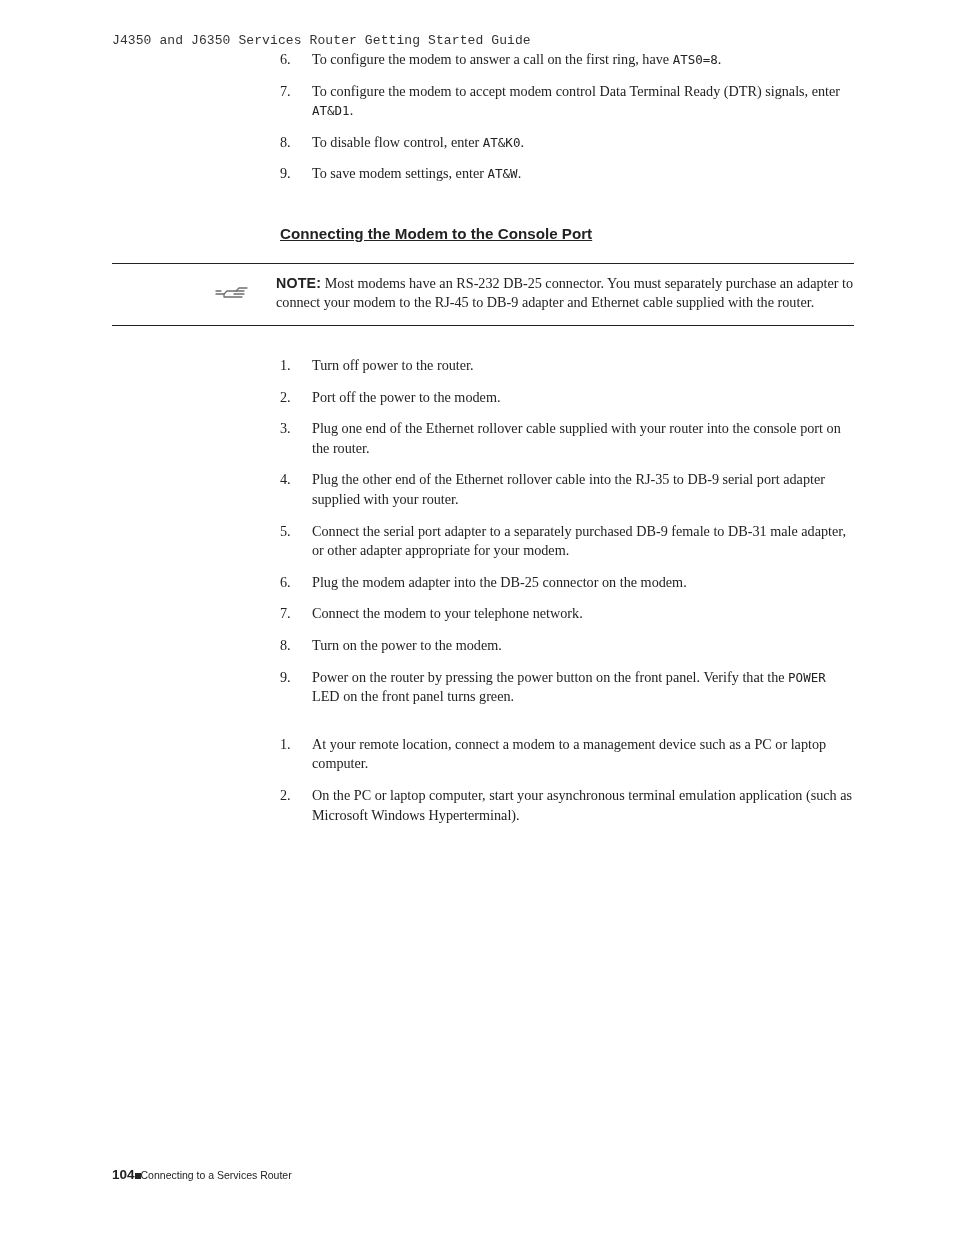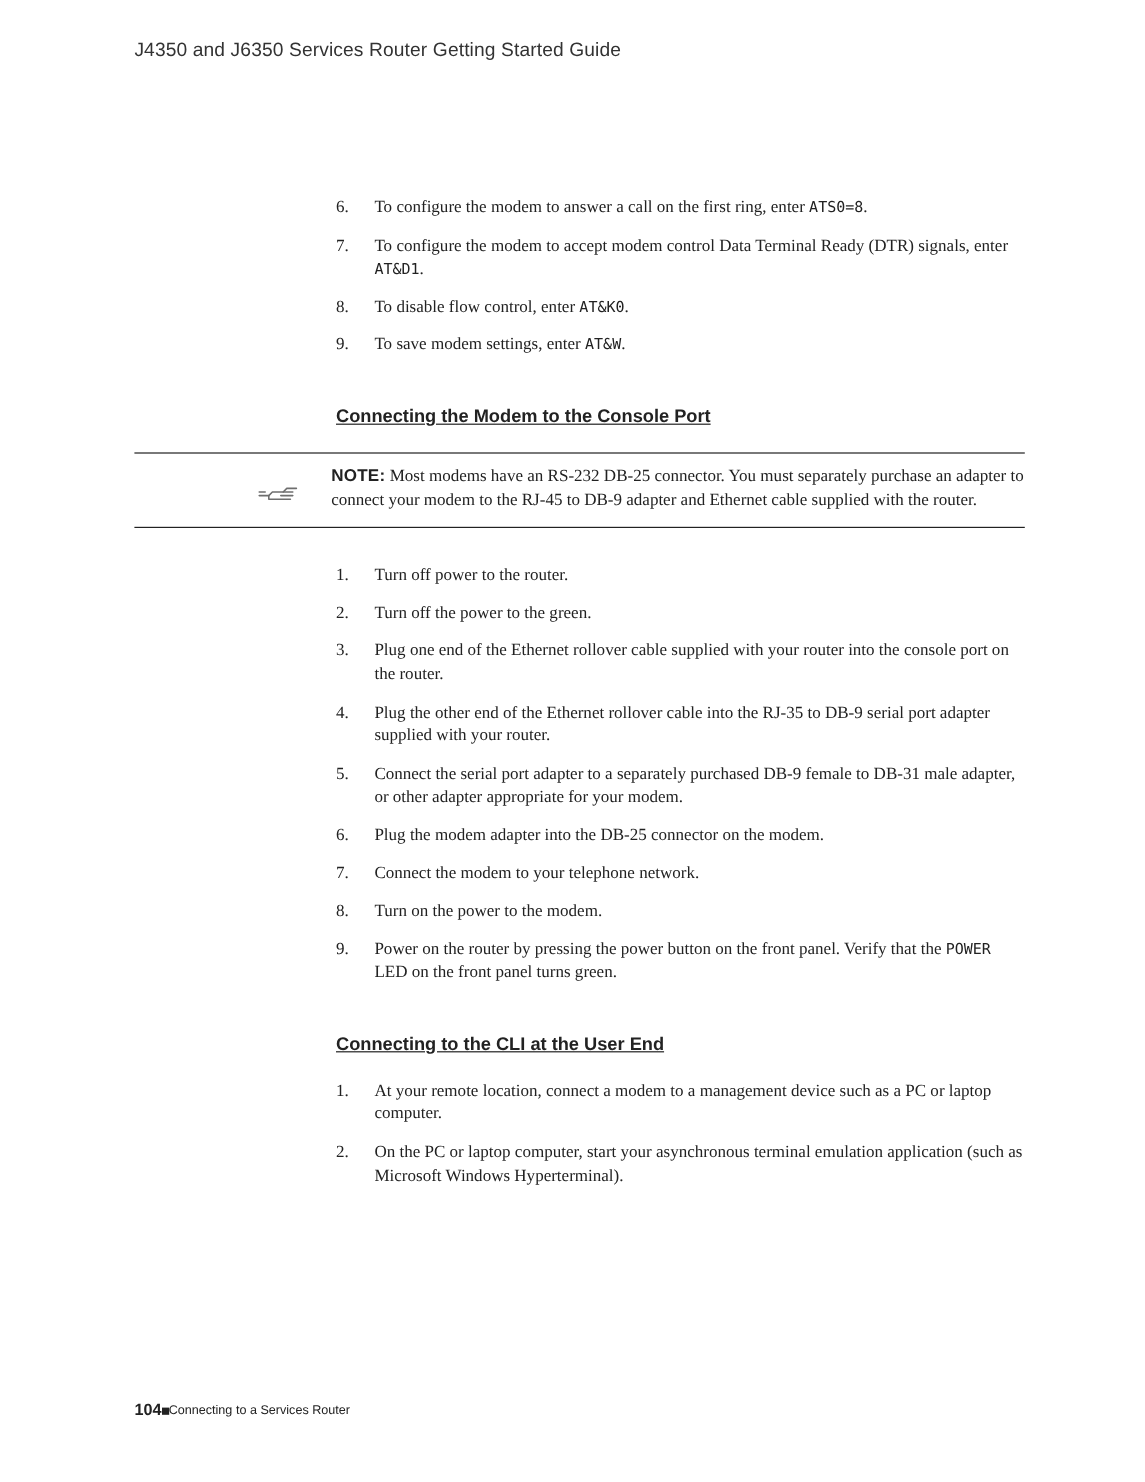--- a/index.html
+++ b/index.html
@@ -12,25 +12,24 @@
   .page {
     width: 954px;
     height: 1235px;
     position: relative;
     box-sizing: border-box;
     padding: 32px 100px 0 112px;
     font-size: 14.2px;
     line-height: 1.38;
   }
   .running-head {
-    font-size: 16px;
+    font-size: 13px;
     color: #333;
-    font-family: Liberation Sans, sans-serif;
+    font-family: Liberation Mono, monospace;
     letter-spacing: 0.1px;
-    margin-bottom: 110px;
   }
   .content-col {
     margin-left: 168px;
     margin-right: 0;
   }
   ol.steps {
     list-style: none;
     padding: 0;
     margin: 0 0 28px 0;
   }
@@ -55,21 +54,21 @@
     font-size: 15.2px;
     margin: 40px 0 18px 0;
     text-decoration: underline;
   }
   .note-block {
     margin-left: 0;
     border-top: 1px solid #222;
     border-bottom: 1px solid #222;
     padding: 10px 0 12px 0;
     display: flex;
-    align-items: flex-end;
+    align-items: center;
     margin-bottom: 30px;
   }
   .note-icon {
     padding-left: 102px;
     padding-right: 24px;
     margin-top: 2px;
   }
   .note-text {
     flex: 1;
   }
@@ -106,21 +105,21 @@
 
 <div class="page">
 
   <div class="running-head">J4350 and J6350 Services Router Getting Started Guide</div>
 
   <div class="content-col">
     <ol class="steps">
       <li>
         <span class="num">6.</span>
         <span class="txt">
-          <span>To configure the modem to answer a call on the first ring, enter </span><span class="cmd">ATS0=8</span><span>.</span>
+          <span>To configure the modem to answer a call on the first ring, have </span><span class="cmd">ATS0=8</span><span>.</span>
         </span>
       </li>
       <li>
         <span class="num">7.</span>
         <span class="txt">
           <span>To configure the modem to accept modem control Data Terminal Ready (DTR) signals, enter </span><span class="cmd">AT&amp;D1</span><span>.</span>
         </span>
       </li>
       <li>
         <span class="num">8.</span>
@@ -157,21 +156,21 @@
   </div>
 
   <div class="content-col">
     <ol class="steps">
       <li>
           <span class="num">1.</span>
           <span class="txt">Turn off power to the router.</span>
         </li>
       <li>
           <span class="num">2.</span>
-          <span class="txt">Turn off the power to the green.</span>
+          <span class="txt">Port off the power to the modem.</span>
         </li>
       <li>
           <span class="num">3.</span>
           <span class="txt">Plug one end of the Ethernet rollover cable supplied with your router into the console port on the router.</span>
         </li>
       <li>
           <span class="num">4.</span>
           <span class="txt">Plug the other end of the Ethernet rollover cable into the RJ-35 to DB-9 serial port adapter supplied with your router.</span>
         </li>
       <li>
@@ -191,21 +190,20 @@
           <span class="txt">Turn on the power to the modem.</span>
         </li>
       <li>
         <span class="num">9.</span>
         <span class="txt">
           <span>Power on the router by pressing the power button on the front panel. Verify that the </span><span class="cmd">POWER</span><span> LED on the front panel turns green.</span>
         </span>
       </li>
     </ol>
 
-    <h3 class="section">Connecting to the CLI at the User End</h3>
     <ol class="steps">
       <li>
           <span class="num">1.</span>
           <span class="txt">At your remote location, connect a modem to a management device such as a PC or laptop computer.</span>
         </li>
       <li>
           <span class="num">2.</span>
           <span class="txt">On the PC or laptop computer, start your asynchronous terminal emulation application (such as Microsoft Windows Hyperterminal).</span>
         </li>
     </ol>

